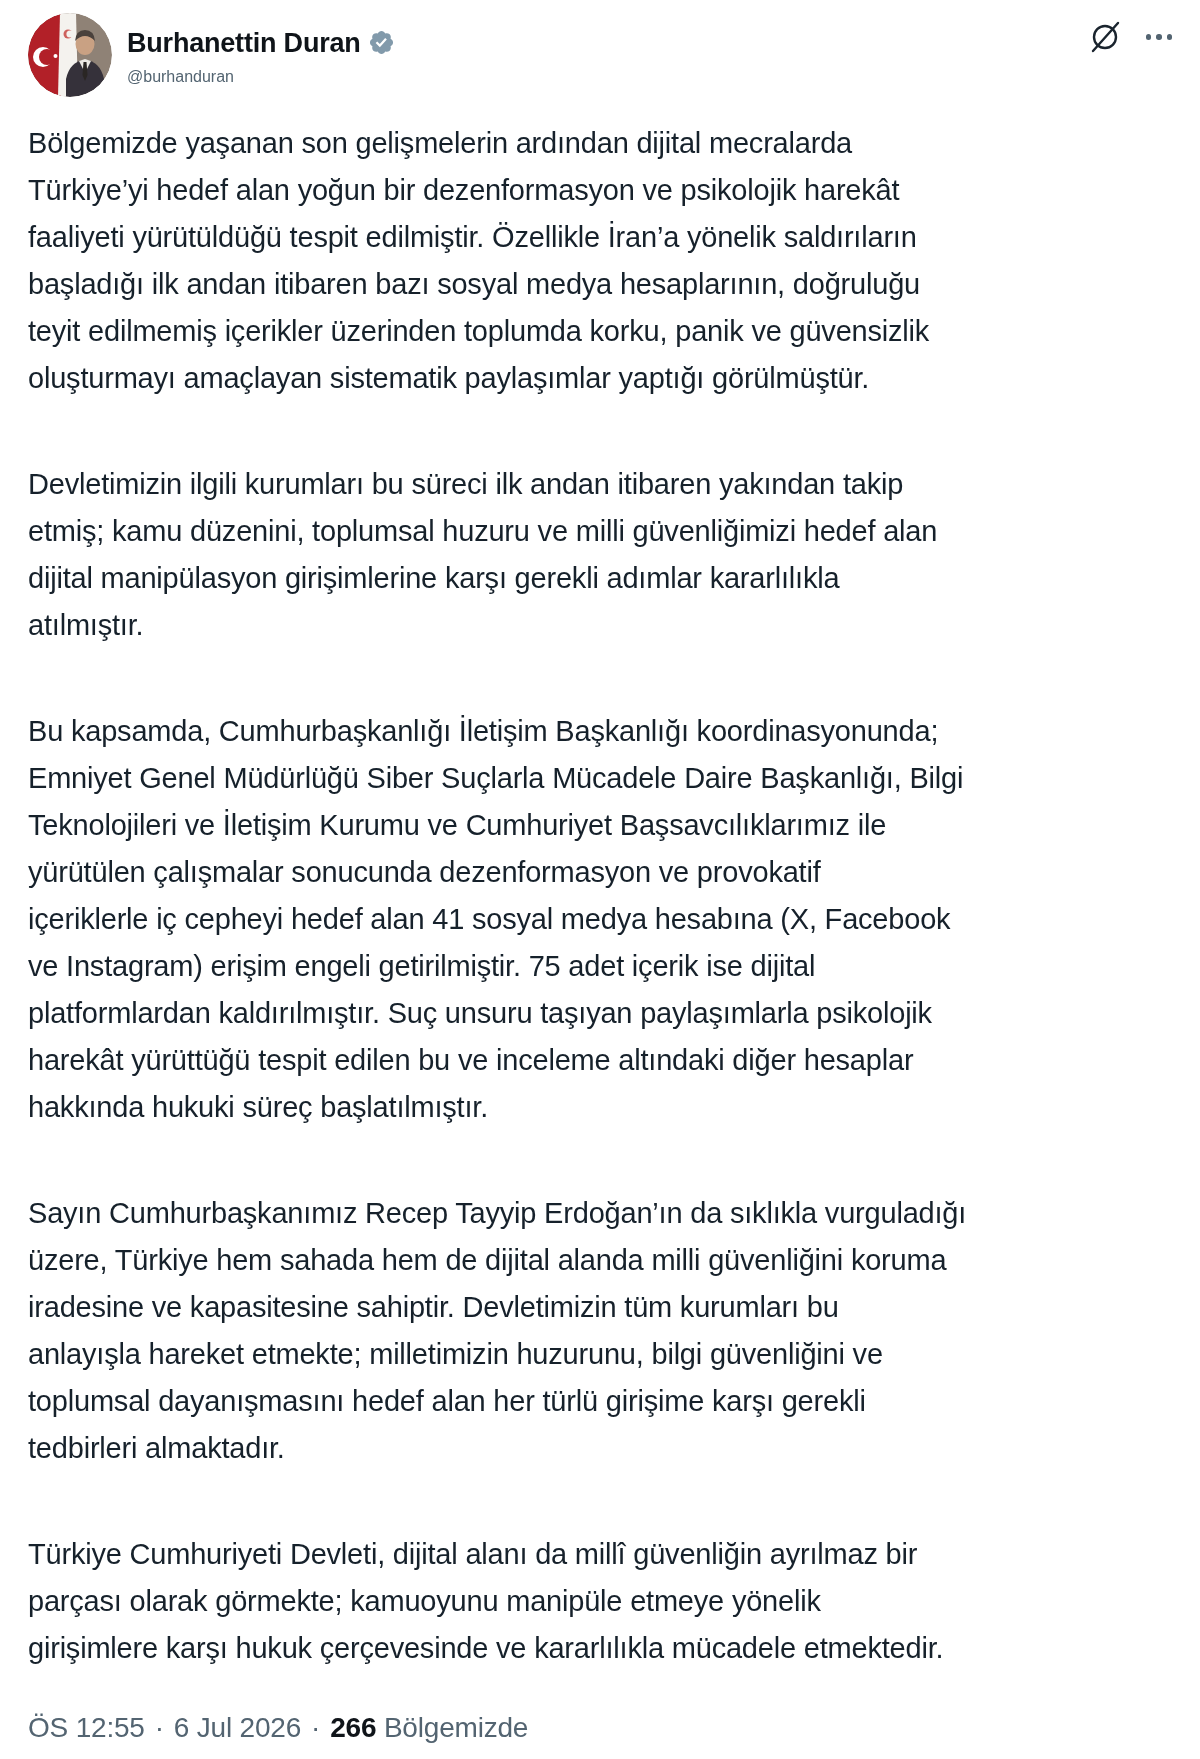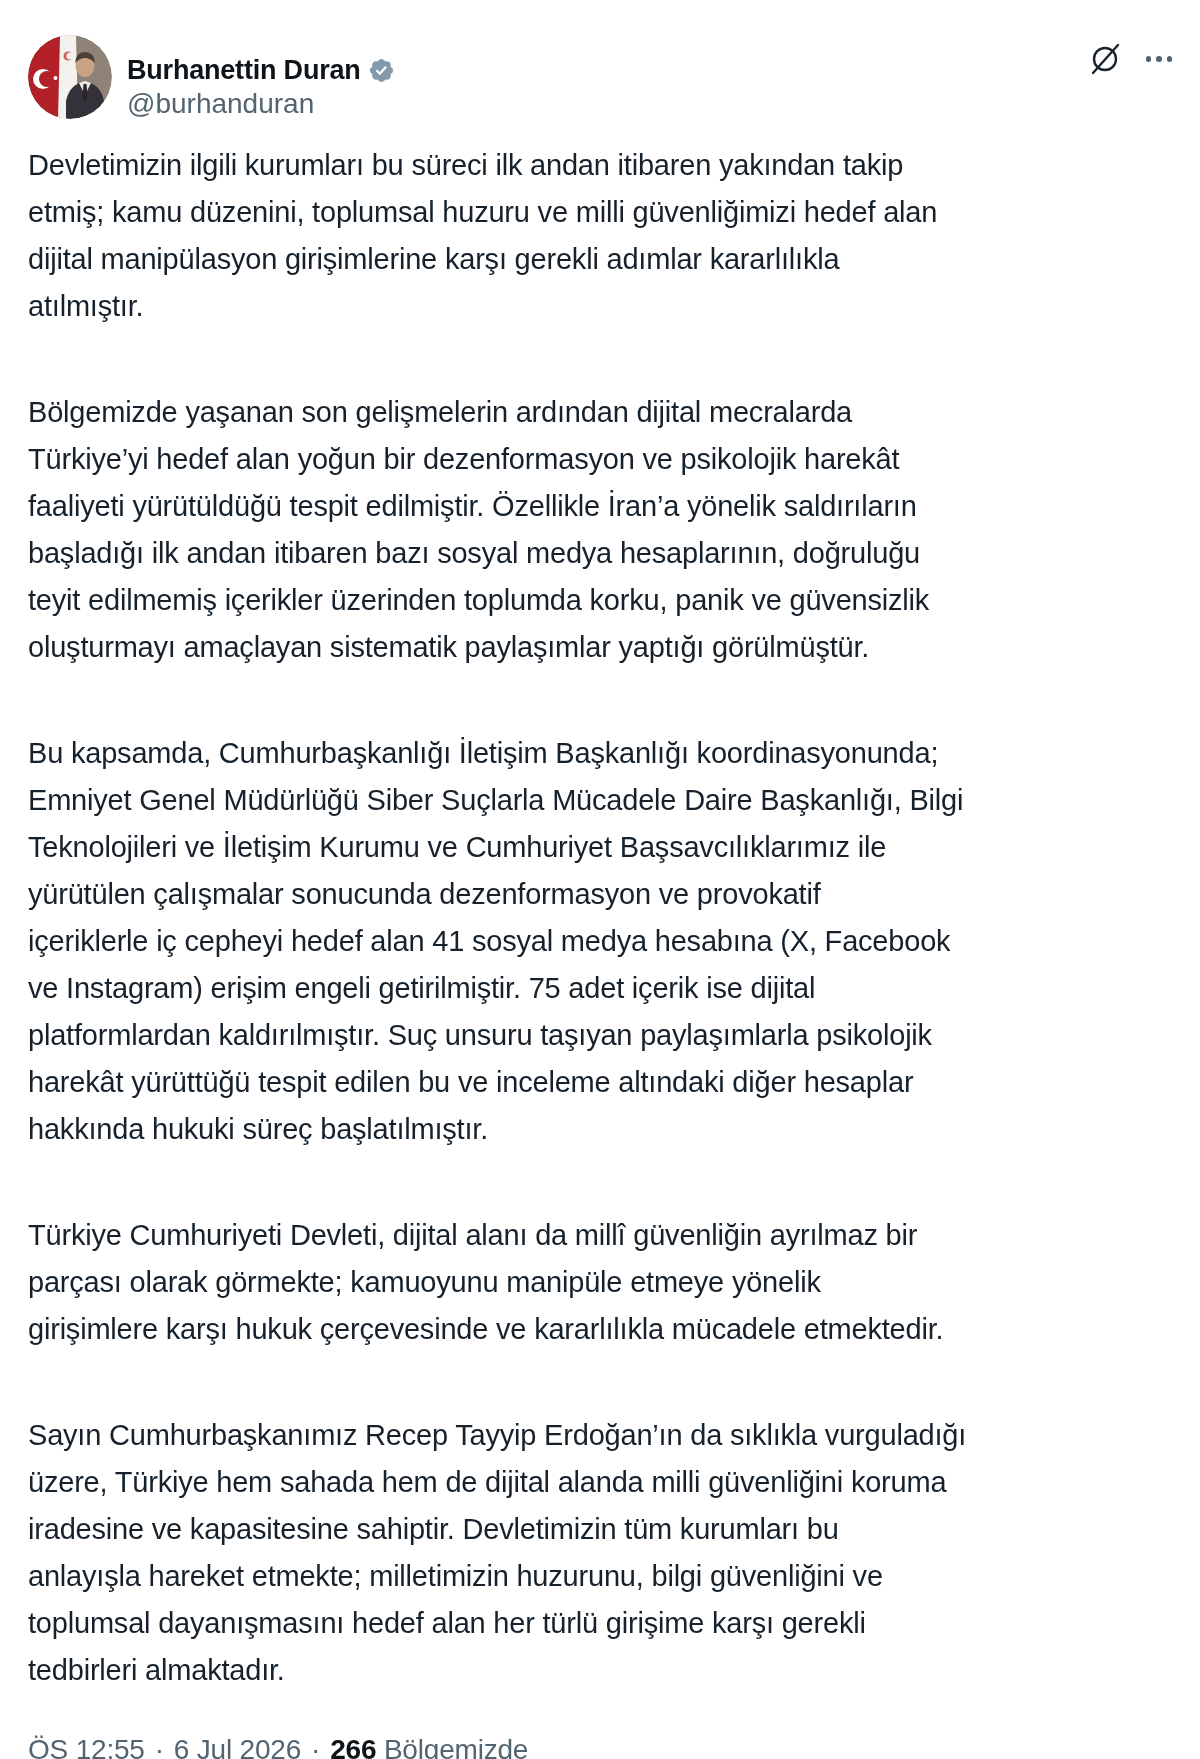--- a/index.html
+++ b/index.html
@@ -9,45 +9,44 @@
     background: #ffffff;
     font-family: "Liberation Sans", sans-serif;
     color: #0f1419;
     overflow: hidden;
   }
   .page { width: 1200px; height: 1759px; position: relative; background: #ffffff; }
 
   
   .tweet-header {
     display: flex;
-    align-items: flex-end;
+    align-items: center;
     padding: 13px 38px 0 28px;
     position: relative;
-    margin-top: 22px;
   }
   .avatar {
     width: 84px; height: 84px;
     border-radius: 50%;
     overflow: hidden;
     flex: 0 0 84px;
     cursor: pointer;
   }
   .identity { margin-left: 15px; padding-top: 8px; }
   .name-row { display: flex; align-items: center; gap: 7px; }
   .display-name {
     font-size: 27px;
     font-weight: 700;
     line-height: 32px;
     color: #0f1419;
     letter-spacing: -0.2px;
     cursor: pointer;
   }
   .verified { display: inline-flex; align-items: center; }
   .handle {
-    font-size: 28px;
+    font-size: 16px;
     line-height: 30px;
     color: #536471;
     margin-top: 3px;
     cursor: pointer;
   }
   .header-actions {
     position: absolute;
     right: 28px;
     top: 20px;
     display: flex;
@@ -143,48 +142,48 @@
       </span>
       <span class="dots">
           <i></i>
           <i></i>
           <i></i>
         </span>
     </div>
   </div>
 
   <div class="tweet-body">
-    <p>Devletimizin ilgili kurumları bu süreci ilk andan itibaren yakından takip
-etmiş; kamu düzenini, toplumsal huzuru ve milli güvenliğimizi hedef alan
-dijital manipülasyon girişimlerine karşı gerekli adımlar kararlılıkla
-atılmıştır.</p>
     <p>Bölgemizde yaşanan son gelişmelerin ardından dijital mecralarda
 Türkiye’yi hedef alan yoğun bir dezenformasyon ve psikolojik harekât
 faaliyeti yürütüldüğü tespit edilmiştir. Özellikle İran’a yönelik saldırıların
 başladığı ilk andan itibaren bazı sosyal medya hesaplarının, doğruluğu
 teyit edilmemiş içerikler üzerinden toplumda korku, panik ve güvensizlik
 oluşturmayı amaçlayan sistematik paylaşımlar yaptığı görülmüştür.</p>
+    <p>Devletimizin ilgili kurumları bu süreci ilk andan itibaren yakından takip
+etmiş; kamu düzenini, toplumsal huzuru ve milli güvenliğimizi hedef alan
+dijital manipülasyon girişimlerine karşı gerekli adımlar kararlılıkla
+atılmıştır.</p>
     <p>Bu kapsamda, Cumhurbaşkanlığı İletişim Başkanlığı koordinasyonunda;
 Emniyet Genel Müdürlüğü Siber Suçlarla Mücadele Daire Başkanlığı, Bilgi
 Teknolojileri ve İletişim Kurumu ve Cumhuriyet Başsavcılıklarımız ile
 yürütülen çalışmalar sonucunda dezenformasyon ve provokatif
 içeriklerle iç cepheyi hedef alan 41 sosyal medya hesabına (X, Facebook
 ve Instagram) erişim engeli getirilmiştir. 75 adet içerik ise dijital
 platformlardan kaldırılmıştır. Suç unsuru taşıyan paylaşımlarla psikolojik
 harekât yürüttüğü tespit edilen bu ve inceleme altındaki diğer hesaplar
 hakkında hukuki süreç başlatılmıştır.</p>
-    <p>Türkiye Cumhuriyeti Devleti, dijital alanı da millî güvenliğin ayrılmaz bir
-parçası olarak görmekte; kamuoyunu manipüle etmeye yönelik
-girişimlere karşı hukuk çerçevesinde ve kararlılıkla mücadele etmektedir.</p>
     <p>Sayın Cumhurbaşkanımız Recep Tayyip Erdoğan’ın da sıklıkla vurguladığı
 üzere, Türkiye hem sahada hem de dijital alanda milli güvenliğini koruma
 iradesine ve kapasitesine sahiptir. Devletimizin tüm kurumları bu
 anlayışla hareket etmekte; milletimizin huzurunu, bilgi güvenliğini ve
 toplumsal dayanışmasını hedef alan her türlü girişime karşı gerekli
 tedbirleri almaktadır.</p>
+    <p>Türkiye Cumhuriyeti Devleti, dijital alanı da millî güvenliğin ayrılmaz bir
+parçası olarak görmekte; kamuoyunu manipüle etmeye yönelik
+girişimlere karşı hukuk çerçevesinde ve kararlılıkla mücadele etmektedir.</p>
   </div>
 
   <div class="tweet-footer">
     <span>ÖS 12:55</span>
     <span>·</span>
     <span>6 Jul 2026</span>
     <span>·</span>
     <span>
       <span class="views-count">266</span>
       <span class="views-label">Bölgemizde</span>

